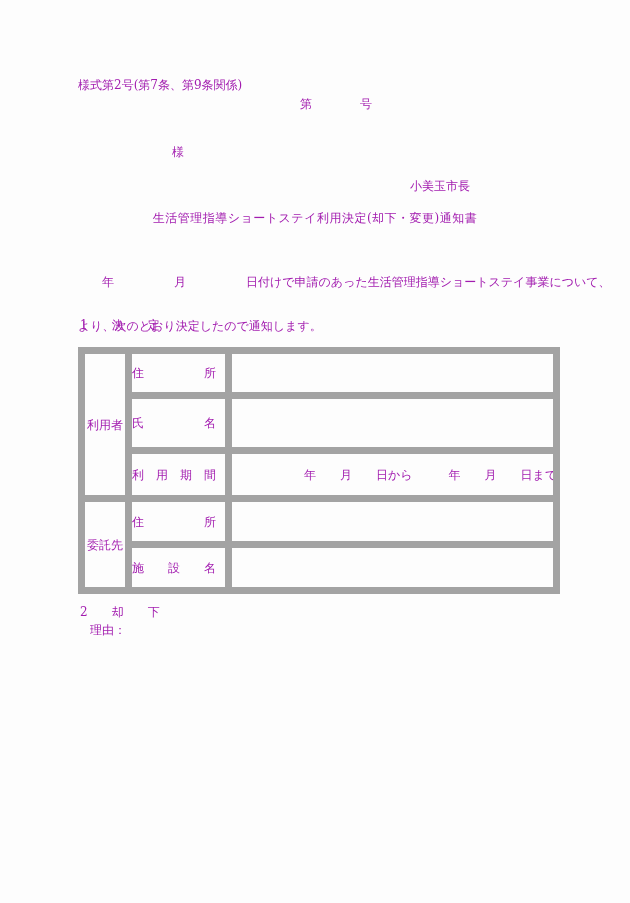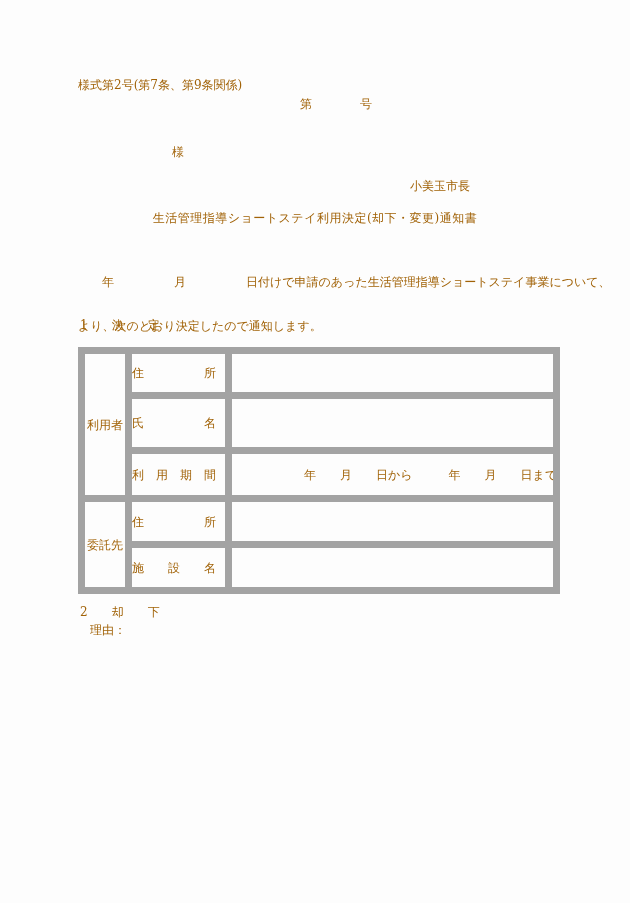--- a/index.html
+++ b/index.html
@@ -2,21 +2,21 @@
 <html><head>
 <meta charset="utf-8">
 <style>
   html, body { margin: 0; padding: 0; background: #e9e9e9; }
   .page {
     position: relative;
     width: 630px;
     height: 903px;
     margin: 0 auto;
     background: #fdfdfd;
-    color: #a16207;
+    color: #a21caf;
     font-family: "DejaVu Serif", "Liberation Serif", serif;
     font-size: 12px;
     line-height: 1;
     overflow: hidden;
   }
   .abs { position: absolute; white-space: pre; }
 
   .form-number   { top: 79px;  left: 78px; }
   .doc-number    { top: 98px;  left: 300px; width: 263px; text-align: left; }
   .date-line     { top: 116px; left: 300px; width: 263px; text-align: right; }

